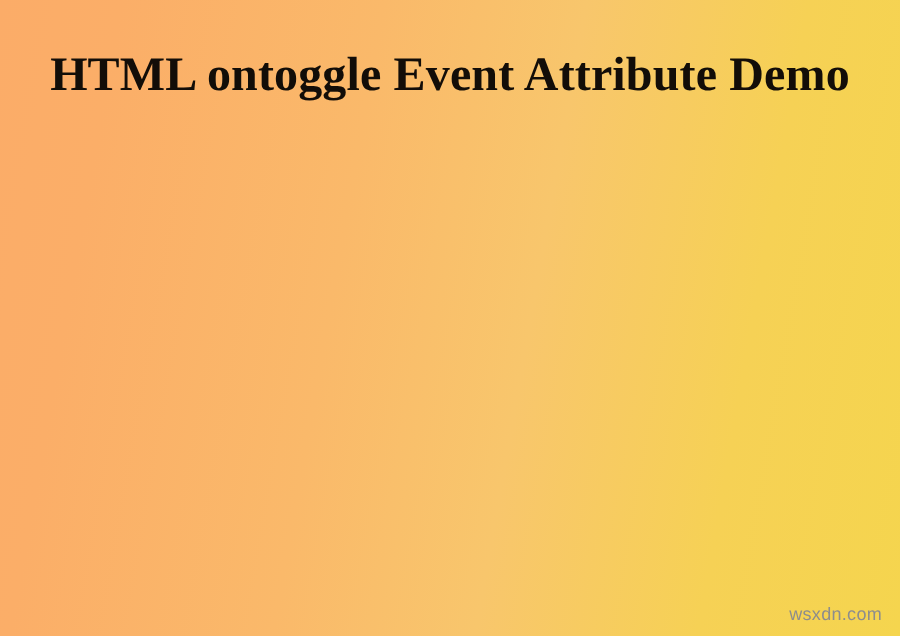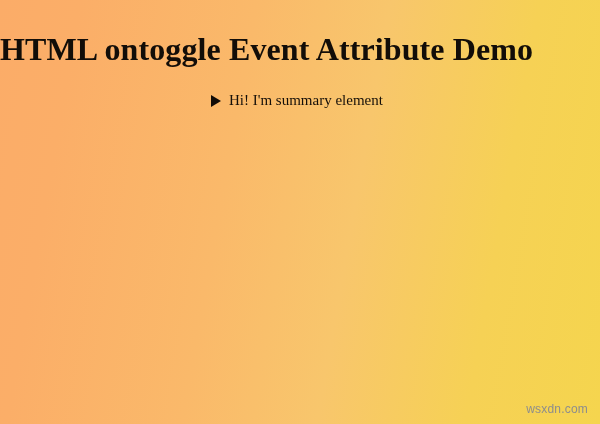--- a/index.html
+++ b/index.html
@@ -25,21 +25,21 @@
         #f6d155 80%,
         #f5d54e 100%);
   }
   
   .page-title {
     position: absolute;
     left: 0;
     top: 30px;
     width: 600px;
     margin: 0;
-    text-align: left;
+    text-align: center;
     font-family: "Liberation Serif", serif;
     font-weight: bold;
     font-size: 32px;
     line-height: 38px;
     letter-spacing: 0.1px;
     color: #120d08;
     white-space: nowrap;
   }
   
   .details-block {
@@ -84,23 +84,16 @@
     white-space: nowrap;
   }
 </style>
 </head>
 <body>
 
 <div id="page">
 
   <h1 class="page-title">HTML ontoggle Event Attribute Demo</h1>
 
-  <div class="details-block">
-    <div class="summary-row">
-      <span class="disclosure-icon"></span>
-      <span class="summary-label">Hi! I'm summary element</span>
-    </div>
-
-  </div>
 
   <div class="watermark">wsxdn.com</div>
 
 </div>
 
 </body></html>

